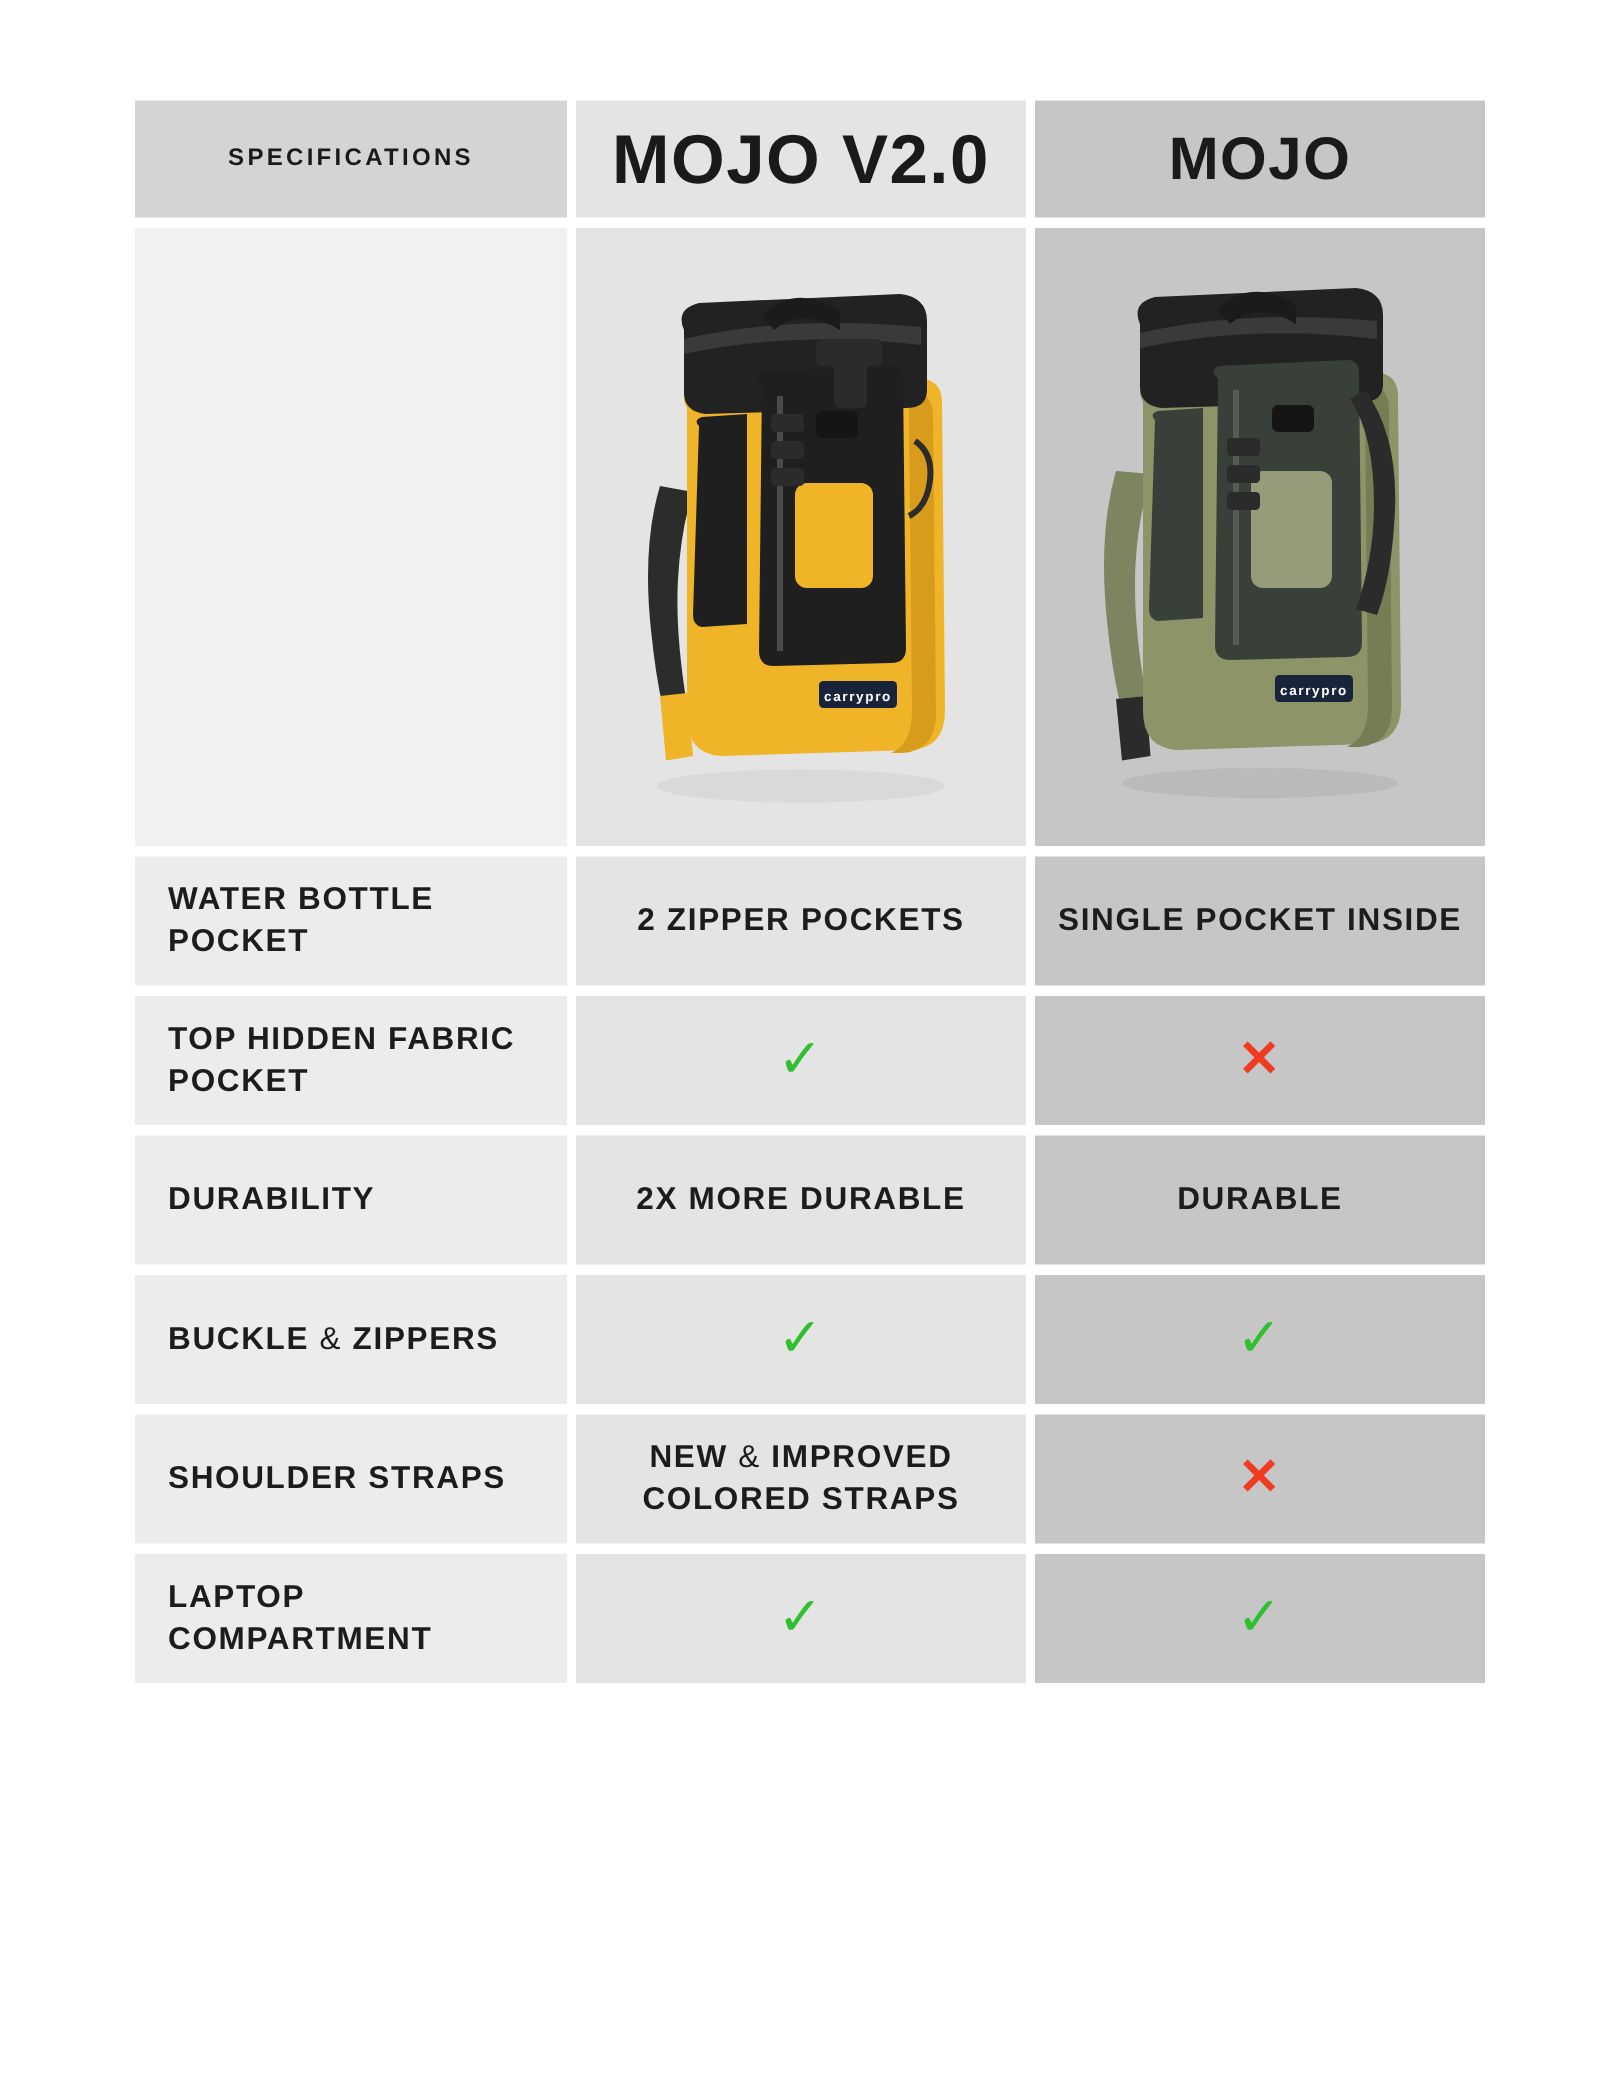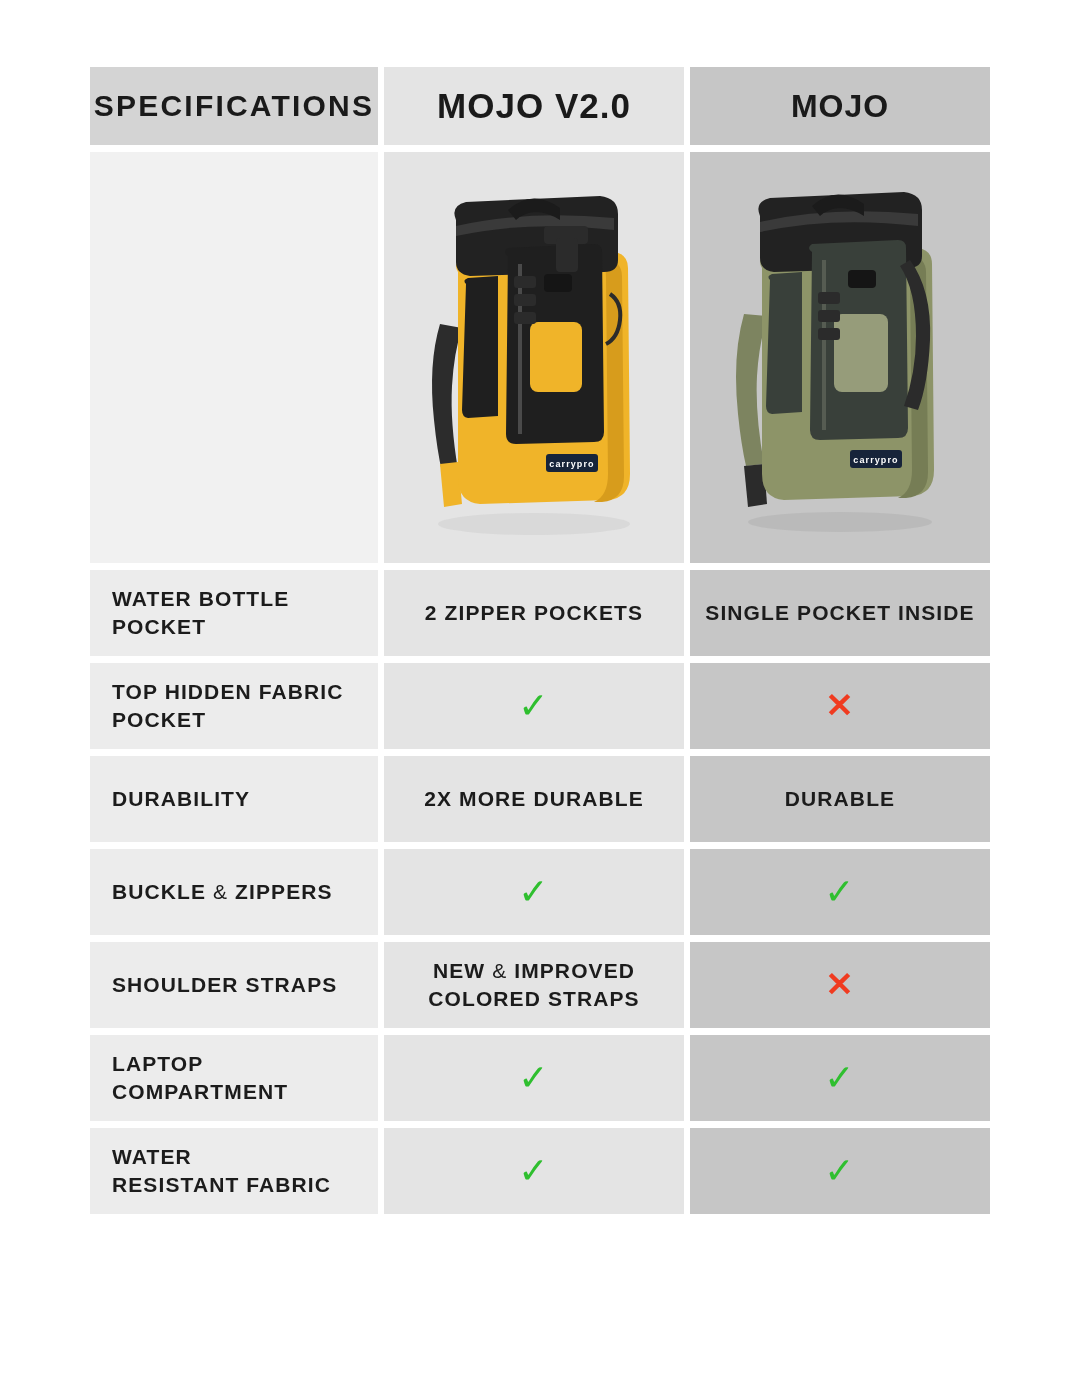--- a/index.html
+++ b/index.html
@@ -30,31 +30,31 @@
   .hdr {
     height: 78px;
     text-align: center;
     vertical-align: middle;
     font-weight: bold;
     letter-spacing: 1.5px;
     color: #1a1a1a;
   }
   .hdr.spec {
     background: #d4d4d4;
-    font-size: 30px;
+    font-size: 16px;
     letter-spacing: 2.2px;
   }
   .hdr.v2 {
     background: #e4e4e4;
-    font-size: 35px;
+    font-size: 46px;
     letter-spacing: 1px;
   }
   .hdr.v1 {
     background: #c6c6c6;
-    font-size: 32px;
+    font-size: 40px;
     letter-spacing: 1px;
   }
 
   
   .imgcell {
     height: 320px;
     vertical-align: middle;
     text-align: center;
     padding: 12px;
   }
@@ -267,27 +267,15 @@
           <span class="twoline">COMPARTMENT</span>
         </td>
         <td class="mid">
           <span class="check">✓</span>
         </td>
         <td class="right">
           <span class="check">✓</span>
         </td>
       </tr>
 
-      <tr class="body-row">
-        <td class="label">
-          <span class="twoline">WATER</span>
-          <span class="twoline">RESISTANT FABRIC</span>
-        </td>
-        <td class="mid">
-          <span class="check">✓</span>
-        </td>
-        <td class="right">
-          <span class="check">✓</span>
-        </td>
-      </tr>
     </tbody>
   </table>
 </div>
 
 </body></html>

